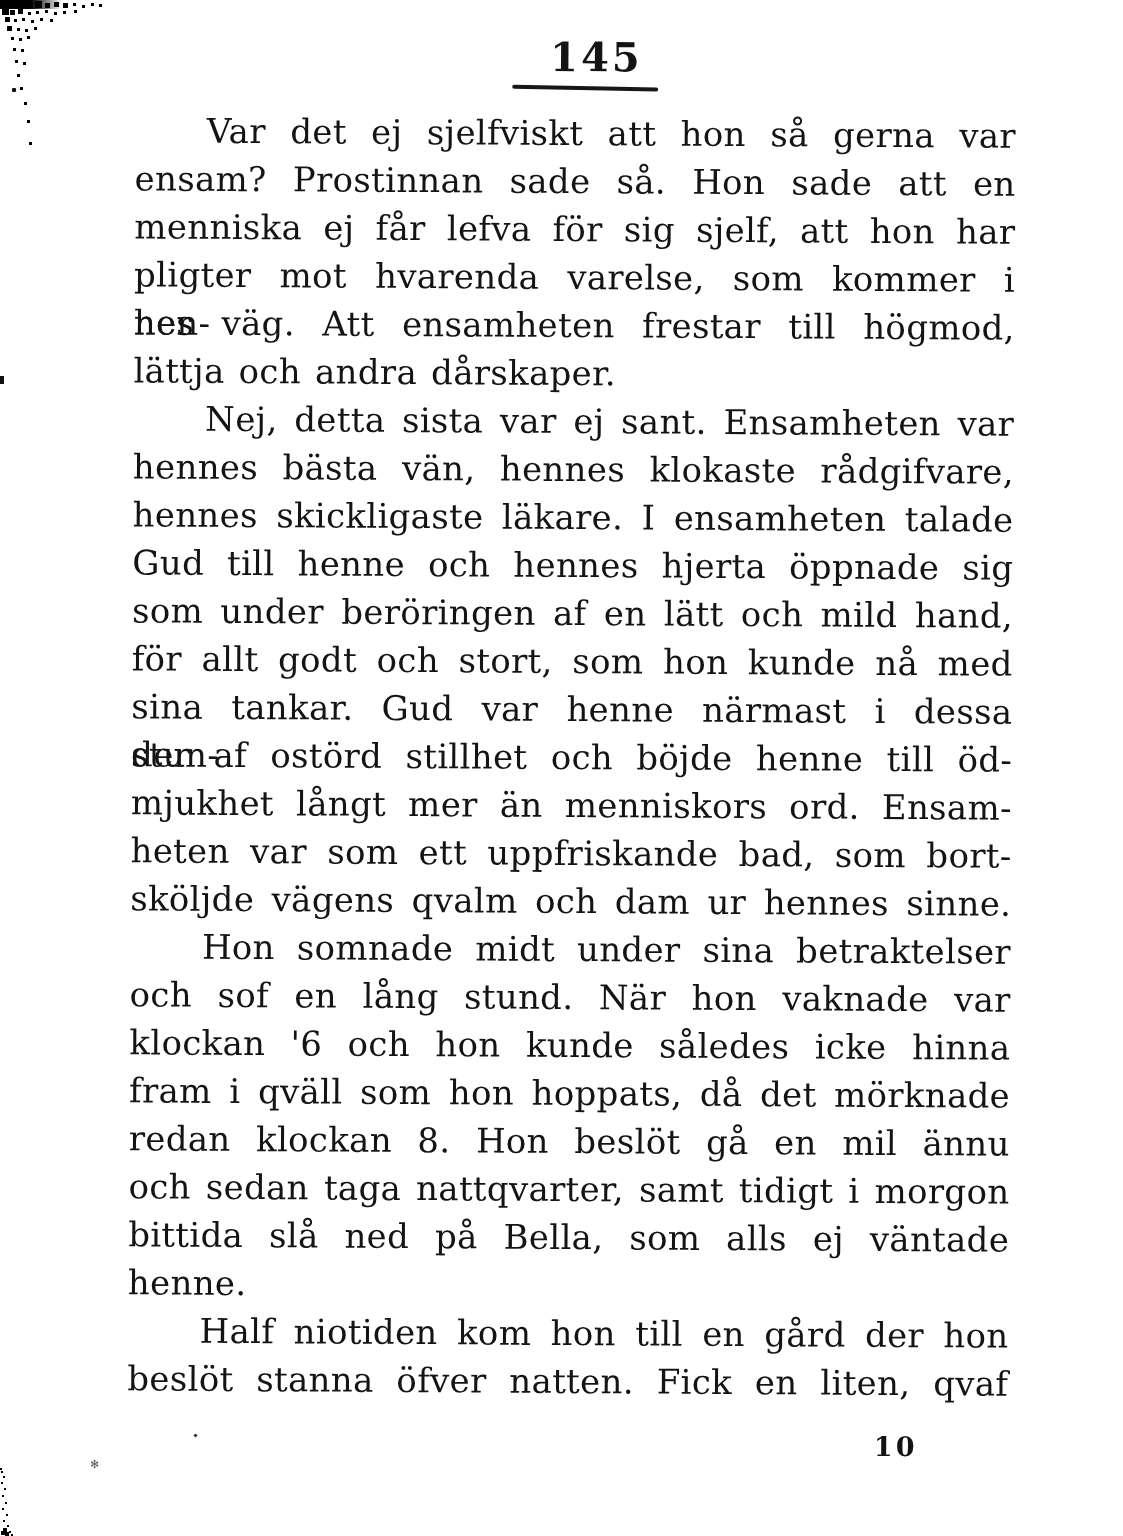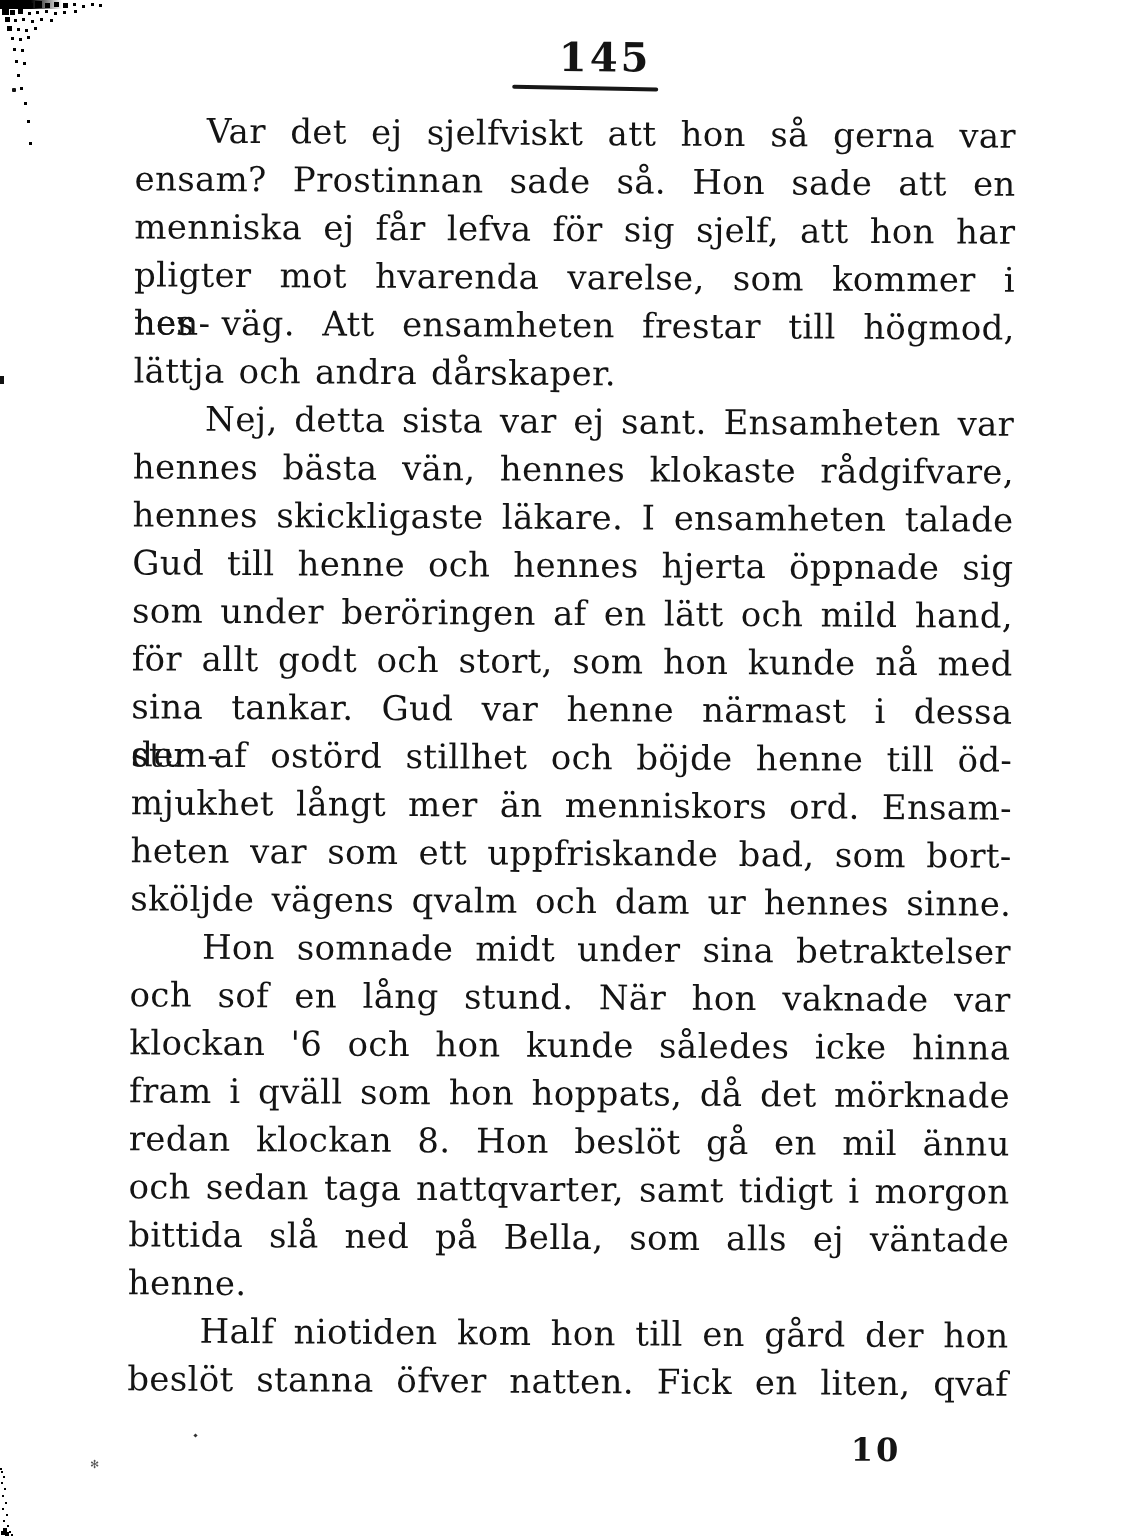--- a/index.html
+++ b/index.html
@@ -25,21 +25,21 @@
     position: absolute;
     inset: 0;
     transform: rotate(0.35deg);
     transform-origin: 50% 40%;
   }
   .page-number {
     position: absolute;
     left: 538px;
     top: 33px;
     width: 110px;
-    text-align: right;
+    text-align: center;
     font-size: 40px;
     font-weight: 600;
     letter-spacing: 3px;
   }
   .page-number-rule {
     position: absolute;
     left: 509px;
     top: 86px;
     width: 146px;
     height: 4px;
@@ -64,23 +64,23 @@
     -moz-text-align-last: justify;
     white-space: normal;
   }
   .line.indent { text-indent: 72px; }
   .line.endline {
     text-align-last: left;
     -moz-text-align-last: left;
   }
   .signature-mark {
     position: absolute;
-    left: 856px;
+    left: 879px;
     top: 1429px;
-    font-size: 32px;
+    font-size: 27px;
     font-weight: bold;
     letter-spacing: 3px;
   }
   
   .corner-blob {
     position: absolute;
     top: 0; left: 0;
     width: 62px; height: 9px;
     background: linear-gradient(to right, #000 0%, #000 50%, rgba(0,0,0,0.4) 80%, transparent 100%);
   }

